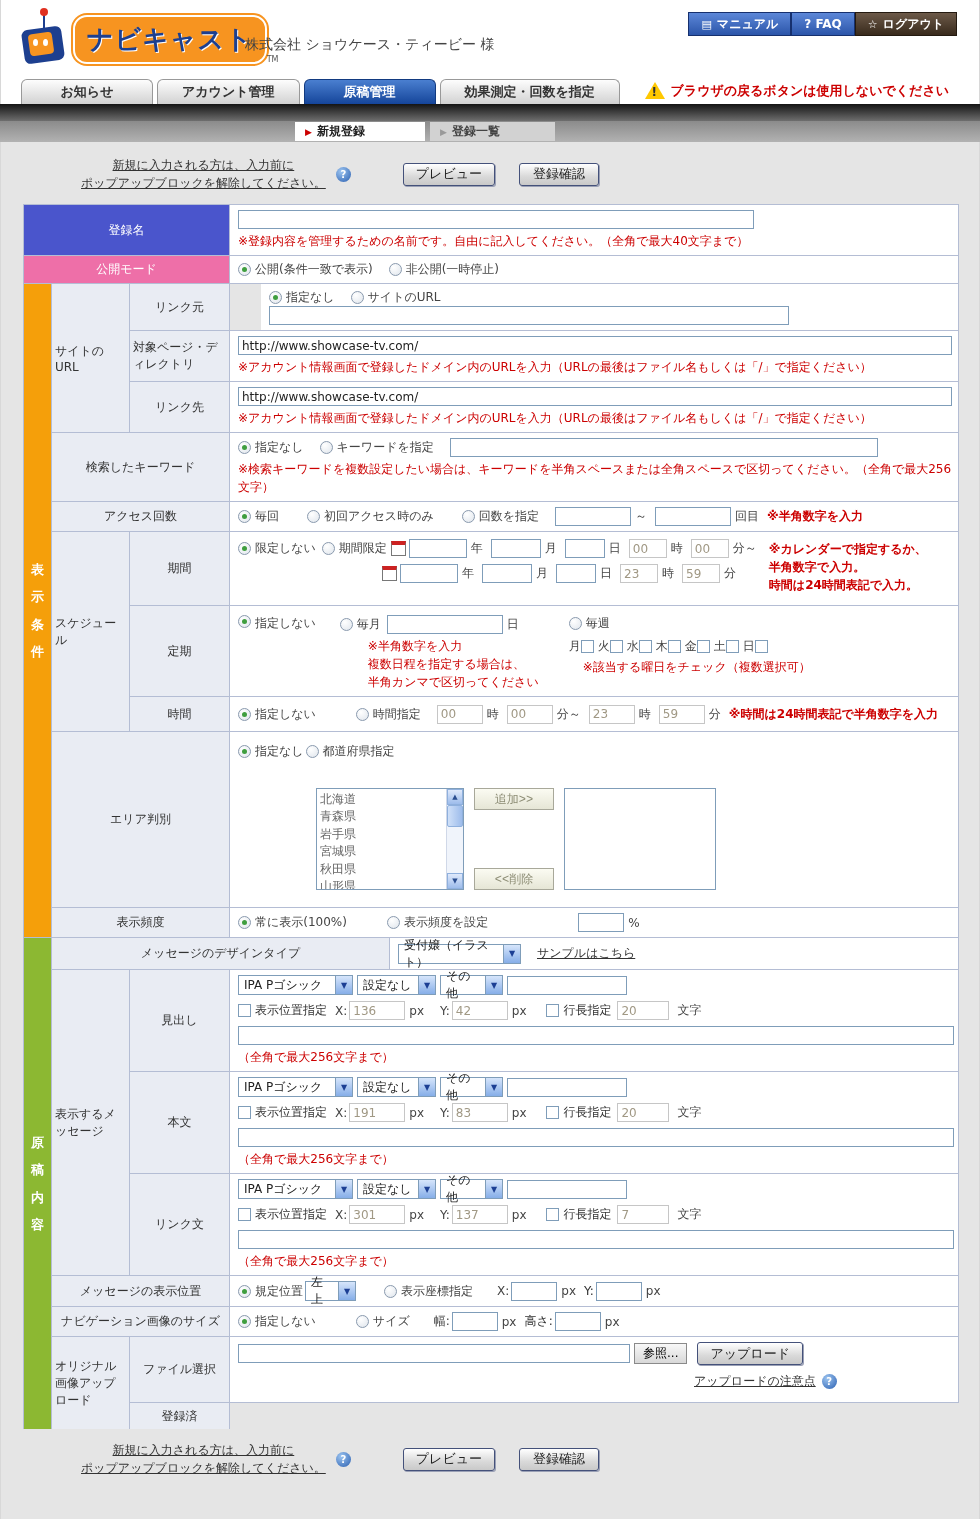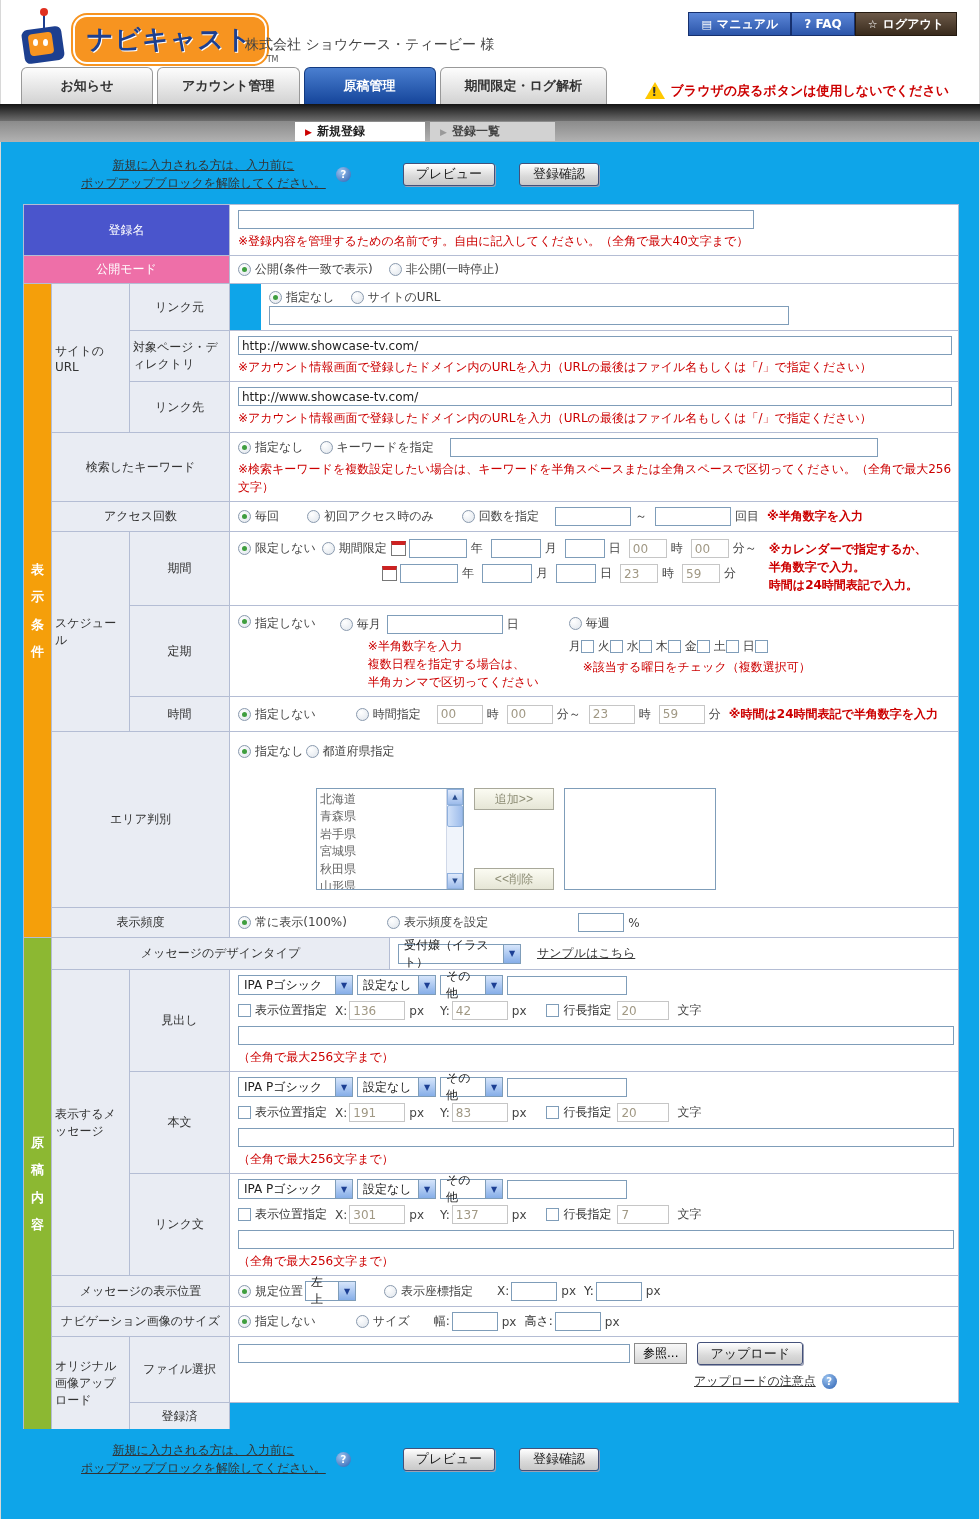--- a/index.html
+++ b/index.html
@@ -22,38 +22,38 @@
   .logo-tm { font-size:8px; color:#555; vertical-align:bottom; }
   .company { position:absolute; left:244px; top:36px; font-size:14px; color:#444; }
   .hbtns { position:absolute; right:22px; top:12px; display:flex; }
   .hbtn { height:24px; display:flex; align-items:center; padding:0 12px; color:#fff; font-weight:bold; font-size:12px; border:1px solid #16306e; cursor:pointer; }
   .hbtn.blue { background:linear-gradient(#5c87d8,#2b55a9); }
   .hbtn.dark { background:linear-gradient(#6c5948,#382a1c); border-color:#241a10; }
   .hbtn .ic { margin-right:5px; font-size:11px; }
 
   
   .tabs-row { position:relative; height:26px; border-left:1px solid #d8d8d8; border-right:1px solid #d8d8d8; display:flex; align-items:flex-end; }
-  .tab { margin-left:4px; height:37px; display:flex; align-items:center; justify-content:center; min-width:132px; padding:0 24px; border:1px solid #999; border-bottom:none; border-radius:6px 6px 0 0; background:linear-gradient(#fdfdfd,#d2d2d2); font-size:13px; font-weight:bold; color:#333; cursor:pointer; }
+  .tab { margin-left:4px; height:25px; display:flex; align-items:center; justify-content:center; min-width:132px; padding:0 24px; border:1px solid #999; border-bottom:none; border-radius:6px 6px 0 0; background:linear-gradient(#fdfdfd,#d2d2d2); font-size:13px; font-weight:bold; color:#333; cursor:pointer; }
   .tab:first-child{ margin-left:20px; }
   .tab.active { background:linear-gradient(#4a7fd0,#15459a); color:#fff; border-color:#123a80; }
   .tab-warning { position:absolute; right:30px; top:3px; display:flex; align-items:center; color:#cc0000; font-weight:bold; font-size:13px; }
   .warn-tri { position:relative; width:22px; height:19px; margin-right:5px; }
   .warn-tri::before { content:""; position:absolute; left:1px; top:1px; border-left:10px solid transparent; border-right:10px solid transparent; border-bottom:17px solid #ffc800; }
   .warn-tri::after { content:"!"; position:absolute; left:8px; top:4px; font-size:12px; font-weight:bold; color:#333; }
 
   .darkband { height:17px; background:linear-gradient(#141414,#6e6e6e); }
   .subnav { height:21px; background:linear-gradient(#8b8b8b,#b2b2b2); display:flex; align-items:center; }
   .sn-item { height:19px; display:flex; align-items:center; font-size:12px; font-weight:bold; padding:0 10px; cursor:pointer; }
   .sn-item.active { background:#fff; width:130px; margin-left:295px; color:#222; }
   .sn-item.idle { background:#d2d2d2; width:125px; margin-left:5px; color:#444; }
   .sn-arrow { font-size:9px; margin-right:5px; }
   .sn-item.active .sn-arrow{ color:#cc0000; } .sn-item.idle .sn-arrow{ color:#999; }
 
   
-  .content { border-left:1px solid #d8d8d8; border-right:1px solid #d8d8d8; background:#0ea5e9; padding-bottom:4px; }
+  .content { border-left:1px solid #d8d8d8; border-right:1px solid #d8d8d8; background:#e5e5e5; padding-bottom:4px; }
   .actionbar { display:flex; align-items:center; padding:14px 0 10px 80px; }
   .popnote { text-align:center; color:#333; line-height:1.5; }
   .popnote div { text-decoration:underline; cursor:pointer; }
   .qicon { display:inline-flex; align-items:center; justify-content:center; width:15px; height:15px; border-radius:50%; background:radial-gradient(circle at 35% 30%, #9cc4f0, #2a5fb0); color:#fff; font-size:10px; font-weight:bold; margin:0 10px; cursor:pointer; flex:0 0 auto; }
   .btn3d { height:23px; min-width:80px; margin-right:24px; border:1px solid #44517a; border-radius:3px; background:linear-gradient(#ffffff,#d9d9d9 60%,#c9c9c9); box-shadow:1px 1px 0 #9aa0b5; font-size:13px; color:#222; padding:0 12px; cursor:pointer; font-family:inherit; }
   .actionbar .btn3d:first-of-type { margin-left:42px; }
 
   
   .formtable { width:936px; margin:2px 0 0 22px; border-top:1px solid #b4bdd4; border-left:1px solid #b4bdd4; }
   .frow { display:flex; border-bottom:1px solid #b4bdd4; }
@@ -142,21 +142,21 @@
           <span class="ic">☆</span>
           <span>ログアウト</span>
         </div>
     </div>
   </div>
 
   <div class="tabs-row">
     <div class="tab">お知らせ</div>
     <div class="tab">アカウント管理</div>
     <div class="tab active">原稿管理</div>
-    <div class="tab">期間限定・ログ解析</div>
+    <div class="tab">効果測定・回数を指定</div>
     <div class="tab-warning">
       <span class="warn-tri"></span>
       <span>ブラウザの戻るボタンは使用しないでください</span>
     </div>
   </div>
 
   <div class="darkband"></div>
   <div class="subnav">
     <div class="sn-item active">
         <span class="sn-arrow">▶</span>

